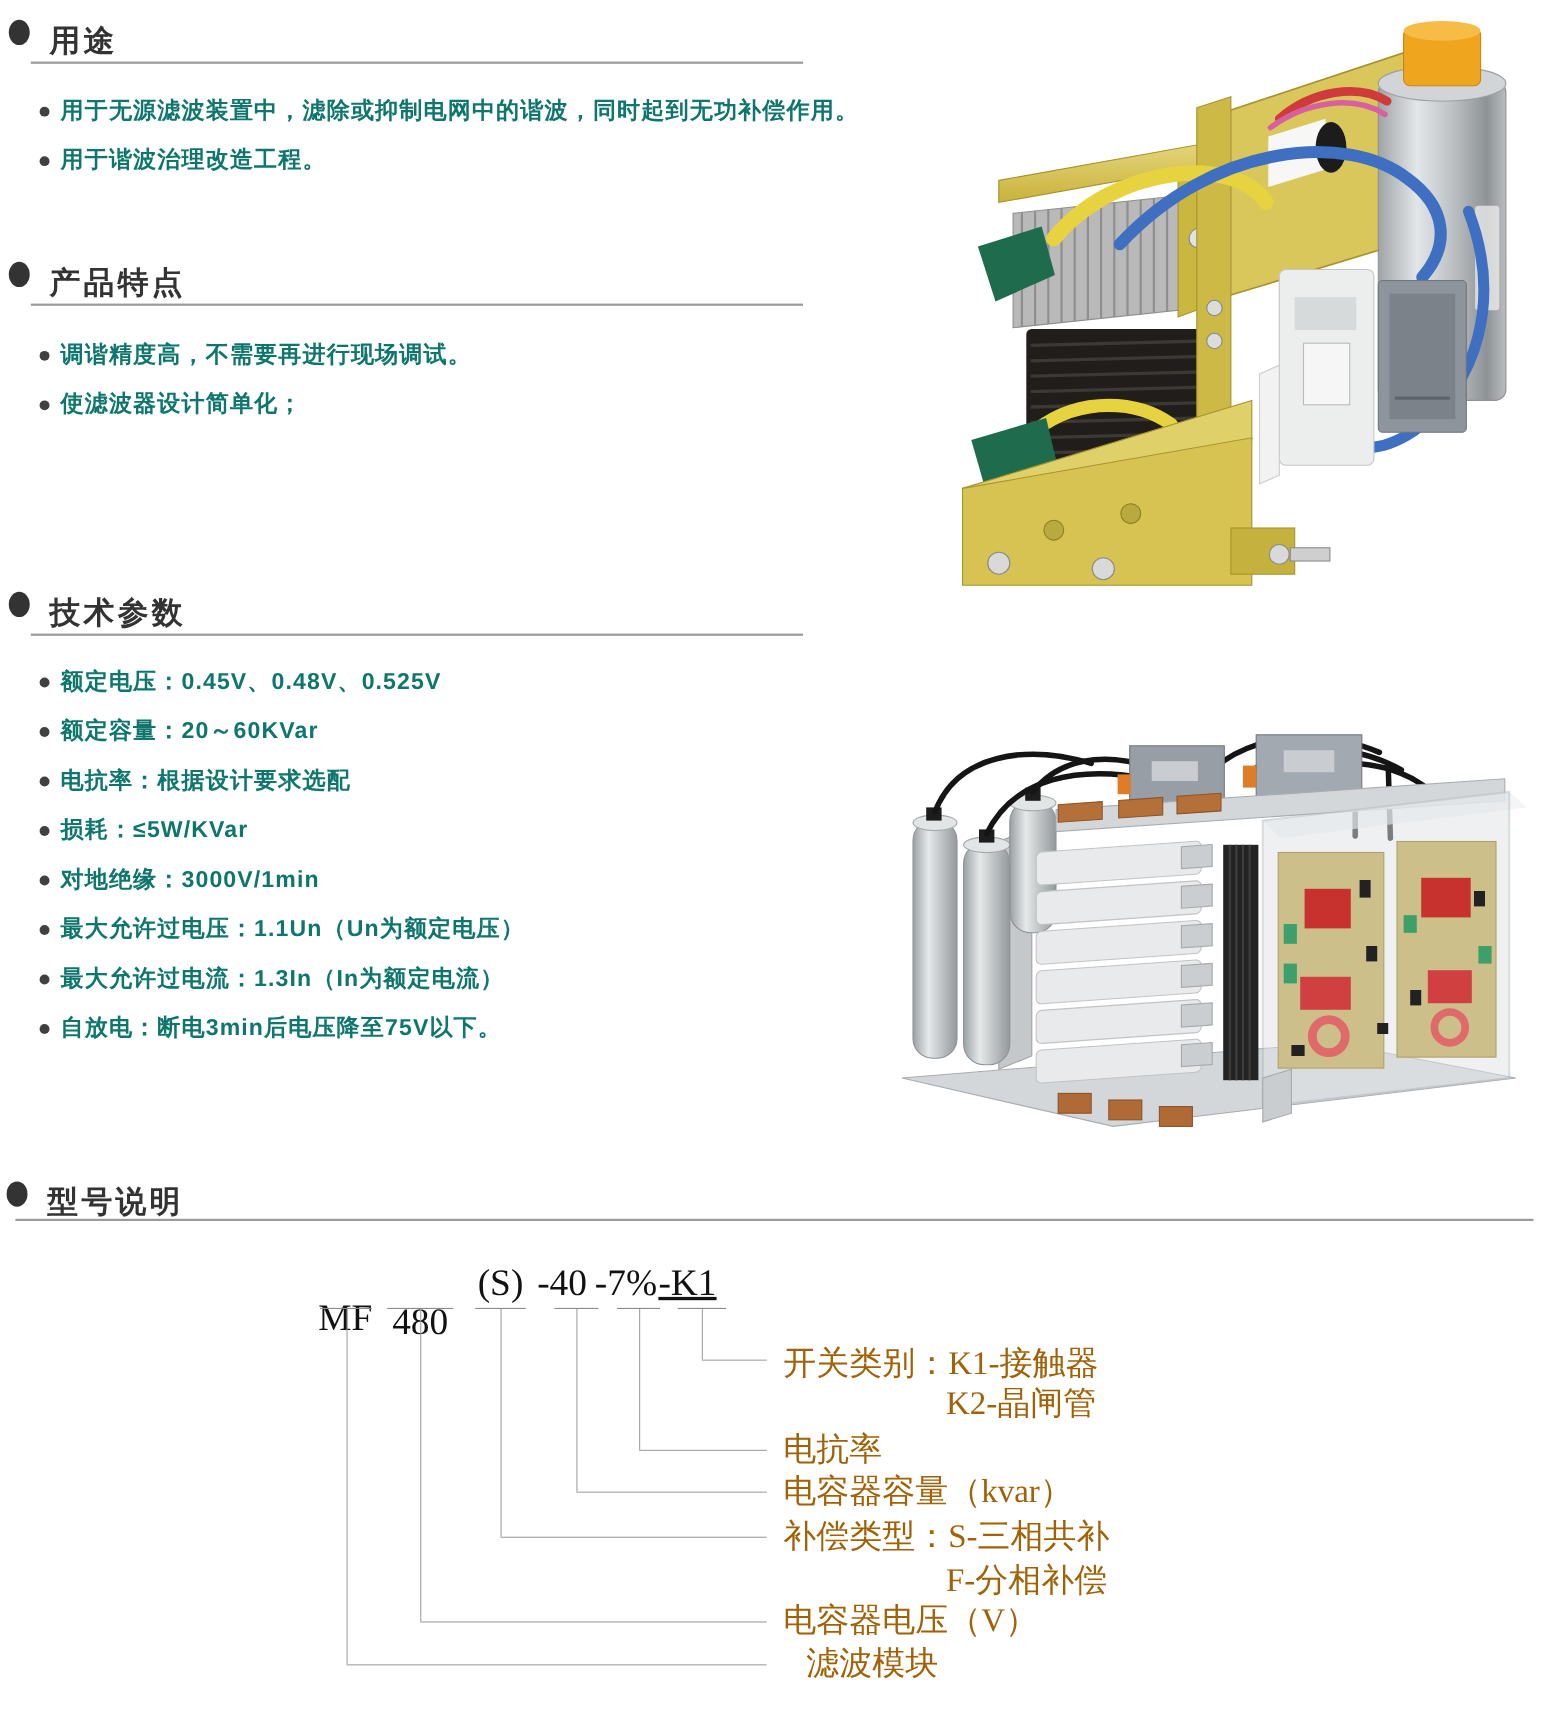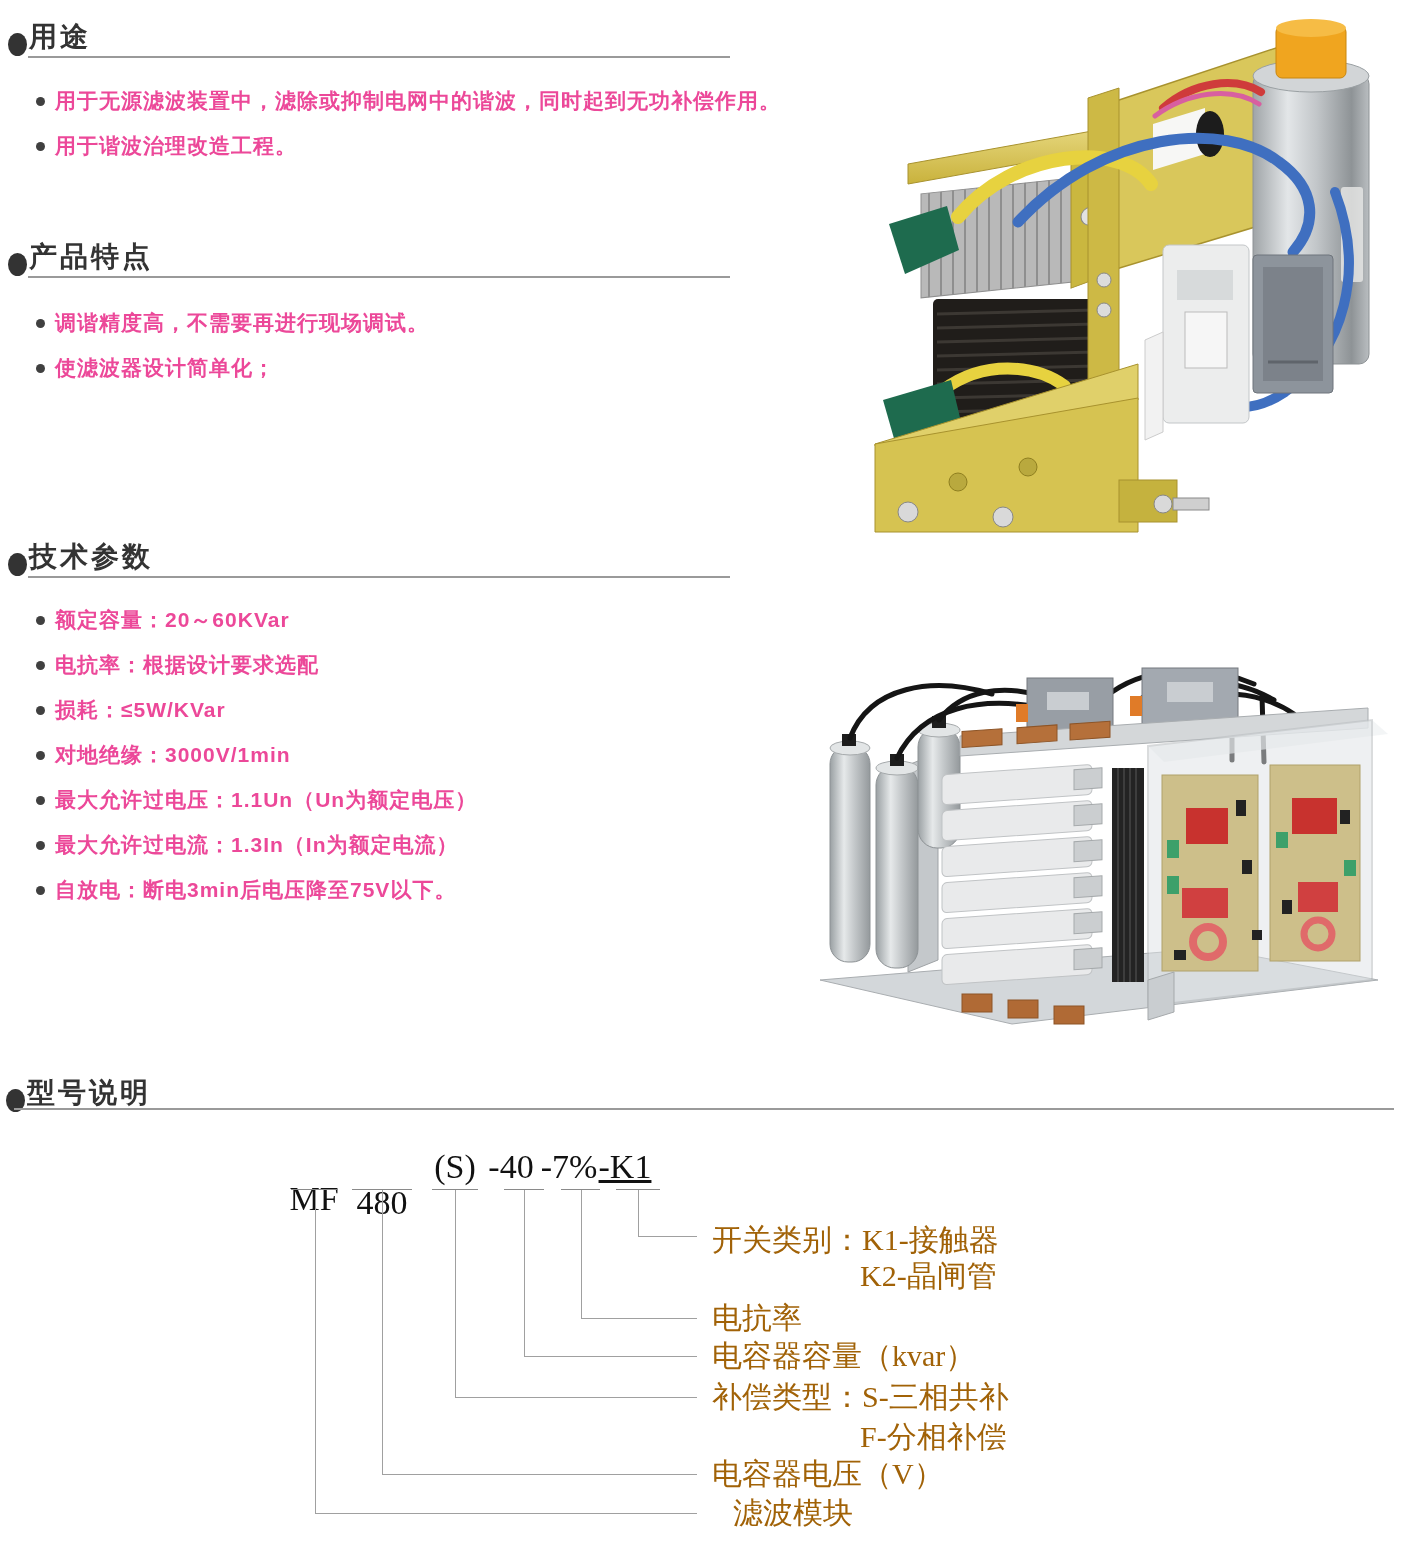--- a/index.html
+++ b/index.html
@@ -2,29 +2,29 @@
 <html><head>
 <meta charset="utf-8">
 <title>滤波模块</title>
 <style>
   html,body { margin:0; padding:0; background:#ffffff; }
   .page {
     position:relative; width:1405px; height:1563px; background:#ffffff;
     font-family:"Liberation Sans","DejaVu Sans",sans-serif; overflow:hidden;
   }
   
-  .sec-header { position:absolute; display:flex; align-items:flex-end; gap:2px; }
+  .sec-header { position:absolute; display:flex; align-items:flex-start; gap:18px; }
   .sec-dot { width:19px; height:23px; border-radius:50%; background:#333333; flex:0 0 auto; }
   .sec-title { font-size:28px; font-weight:bold; color:#333333; letter-spacing:3px; white-space:nowrap; }
   .rule { position:absolute; height:2px; background:#9a9a9a; }
 
   
   .blist { position:absolute; list-style:none; margin:0; padding:0; }
   .blist li { position:relative; padding-left:19px; font-size:21px; font-weight:bold;
-              color:#ec4899; line-height:40px; margin-bottom:5px; letter-spacing:1px; }
+              color:#0f766e; line-height:40px; margin-bottom:5px; letter-spacing:1px; }
   .blist li .dot { position:absolute; left:0; top:16px; width:9px; height:9px;
                    border-radius:50%; background:#404040; }
   .nowrap li { white-space:nowrap; }
   .features { width:710px; }
 
   
   .mseg { position:absolute; top:1147px; height:40px; line-height:40px; text-align:center;
           font-family:"Liberation Serif","DejaVu Serif",serif; font-size:34px; color:#111111;
           white-space:nowrap; }
   .useg  { position:absolute; top:1189px; height:1px; background:#8a8a8a; }
@@ -59,20 +59,21 @@
     <li><span class="dot"></span><span>调谐精度高，不需要再进行现场调试。</span></li>
     <li><span class="dot"></span><span>使滤波器设计简单化；</span></li>
   </ul>
 
   <div class="sec-header" style="left:8px; top:538px;">
     <span class="sec-dot"></span>
     <span class="sec-title">技术参数</span>
   </div>
   <div class="rule" style="left:28px; top:576px; width:702px;"></div>
   <ul class="blist nowrap" style="left:36px; top:600px;">
+    <li><span class="dot"></span><span>额定电压：0.45V、0.48V、0.525V</span></li>
     <li><span class="dot"></span><span>额定容量：20～60KVar</span></li>
     <li><span class="dot"></span><span>电抗率：根据设计要求选配</span></li>
     <li><span class="dot"></span><span>损耗：≤5W/KVar</span></li>
     <li><span class="dot"></span><span>对地绝缘：3000V/1min</span></li>
     <li><span class="dot"></span><span>最大允许过电压：1.1Un（Un为额定电压）</span></li>
     <li><span class="dot"></span><span>最大允许过电流：1.3In（In为额定电流）</span></li>
     <li><span class="dot"></span><span>自放电：断电3min后电压降至75V以下。</span></li>
   </ul>
 
   <svg class="photo" style="left:863px; top:12px;" width="540" height="535" viewBox="0 0 540 535" aria-hidden="true">

